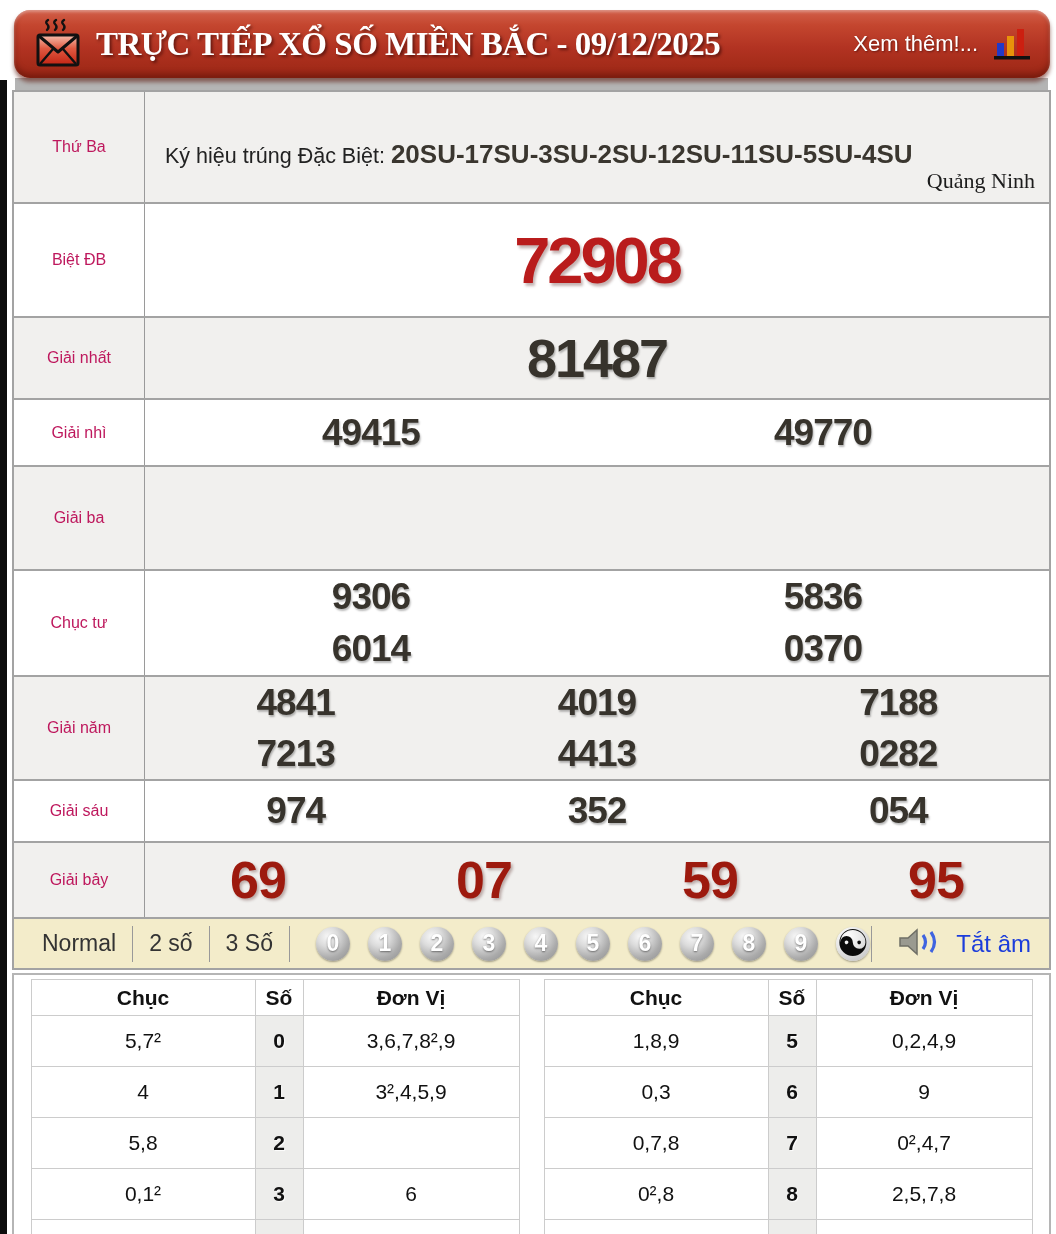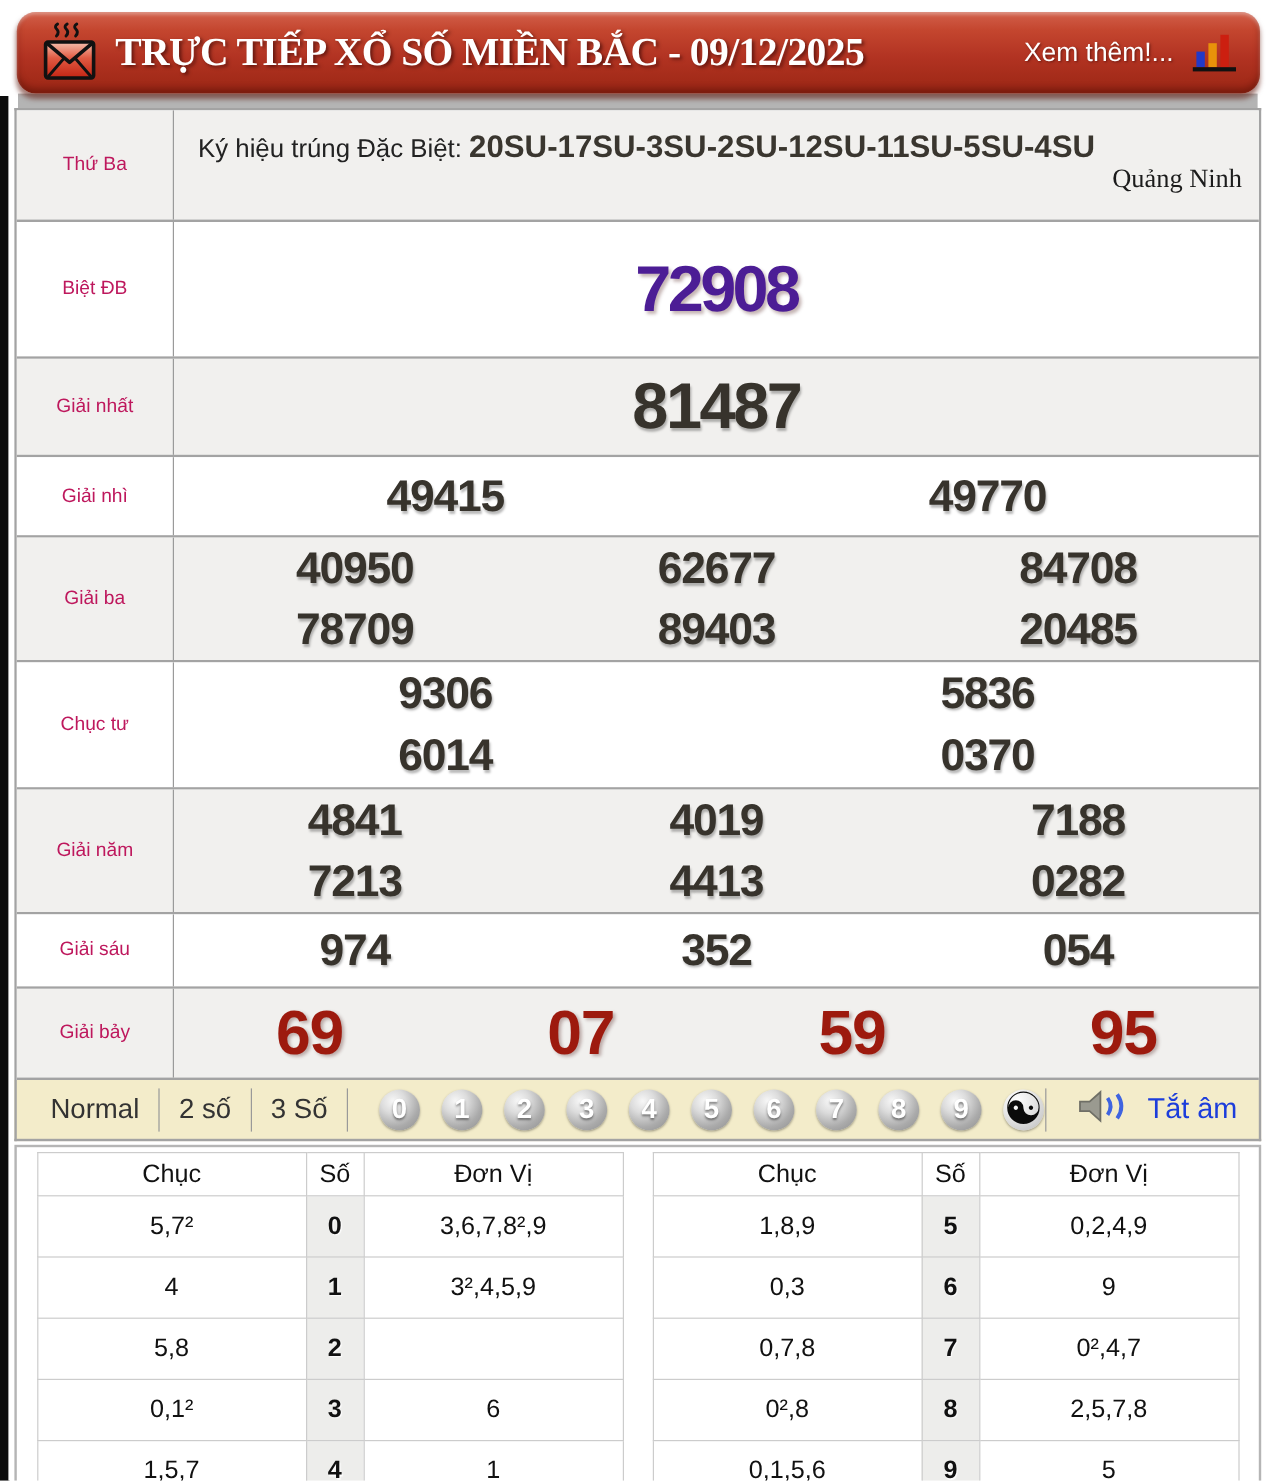--- a/index.html
+++ b/index.html
@@ -60,29 +60,29 @@
   .r-info   { min-height:93px; }
   .r-db     { min-height:114px; }
   .r-nhat   { min-height:82px; }
   .r-nhi    { min-height:67px; }
   .r-ba     { min-height:104px; }
   .r-tu     { min-height:105px; }
   .r-nam    { min-height:103px; }
   .r-sau    { min-height:62px; }
   .r-bay    { min-height:76px; }
 
-  .r-db .num  { font-size:54px; color:#4c1d95; letter-spacing:-3px; text-shadow:2px 3px 3px rgba(60,5,0,.3);text-align:right; }
+  .r-db .num  { font-size:65px; color:#b91c1c; letter-spacing:-3px; text-shadow:2px 3px 3px rgba(60,5,0,.3);text-align:right; }
   .r-nhat .num{ font-size:54px; letter-spacing:-2px; }
   .r-nhi .num, .r-ba .num, .r-tu .num, .r-nam .num, .r-sau .num { font-size:37px; }
   .r-ba .num, .r-nam .num { line-height:51px; }
   .r-tu .num { line-height:52px; }
   .r-bay .num { font-size:52px; color:#9d1a0e; letter-spacing:-1px; text-shadow:2px 2px 3px rgba(60,5,0,.3); }
 
   .info-cell { flex:1; display:block; padding:10px 14px 8px 20px; }
-  .sign-text { width:815px; font-size:26px; font-weight:bold; color:#3a362f; line-height:1.55; }
+  .sign-text { width:815px; font-size:26px; font-weight:bold; color:#3a362f; line-height:1.55;margin-top:32px; }
   .sign-prefix { font-size:21.5px; font-weight:normal; color:#222; margin-right:6px; }
   .province { text-align:right; font-family:"Liberation Serif", serif; font-size:22px; color:#1c1c1c; margin-top:-6px; }
 
   
   .controls {
     height:51px; border:2px solid #a3a3a3; border-top:none; background:#f3ecca;
     display:flex; align-items:center; padding:0 0 0 22px;
   }
   .mode { font-size:23px; color:#333; cursor:pointer; padding:0 16px; white-space:nowrap; }
   .mode:first-child { padding-left:6px; }
@@ -109,21 +109,21 @@
     padding:4px 0; display:flex; justify-content:center; gap:24px;
   }
   table.dsum { border-collapse:collapse; width:488px; table-layout:fixed; }
   table.dsum col.c-chuc { width:224px; }
   table.dsum col.c-so { width:48px; }
   table.dsum col.c-dv { width:216px; }
   table.dsum th, table.dsum td {
     border:1px solid #ccc; height:51px; text-align:center; vertical-align:middle;
     font-size:21px; color:#111;
   }
-  table.dsum th { font-weight:normal; height:36px; }
+  table.dsum th { font-weight:bold; height:36px; }
   td.so-cell { background:#ededeb; font-weight:bold; text-shadow:1px 1px 1px rgba(255,255,255,.9); }
 </style>
 </head>
 <body>
 
 <div class="page">
 
   <div class="titlebar">
     <span class="env-wrap">
       <svg width="48" height="52" viewBox="0 0 48 52">
@@ -187,28 +187,20 @@
         <div class="prow r-nhi">
           <div class="plabel">Giải nhì</div>
           <div class="pvals cols2">
             <span class="num">49415</span>
             <span class="num">49770</span>
           </div>
         </div>
 
         <div class="prow r-ba bg-gray">
           <div class="plabel">Giải ba</div>
-          <div class="pvals cols3">
-            <span class="num">40950</span>
-            <span class="num">62677</span>
-            <span class="num">84708</span>
-            <span class="num">78709</span>
-            <span class="num">89403</span>
-            <span class="num">20485</span>
-          </div>
         </div>
 
         <div class="prow r-tu">
           <div class="plabel">Chục tư</div>
           <div class="pvals cols2">
             <span class="num">9306</span>
             <span class="num">5836</span>
             <span class="num">6014</span>
             <span class="num">0370</span>
           </div>

